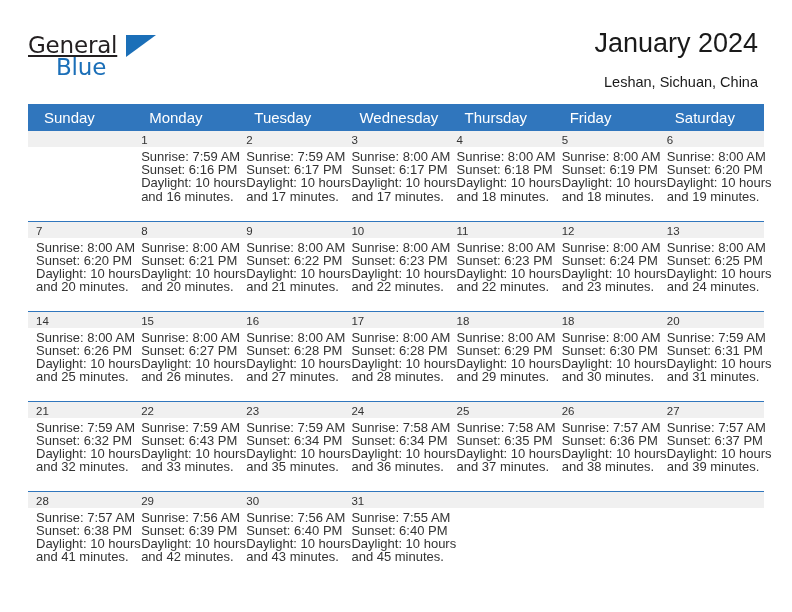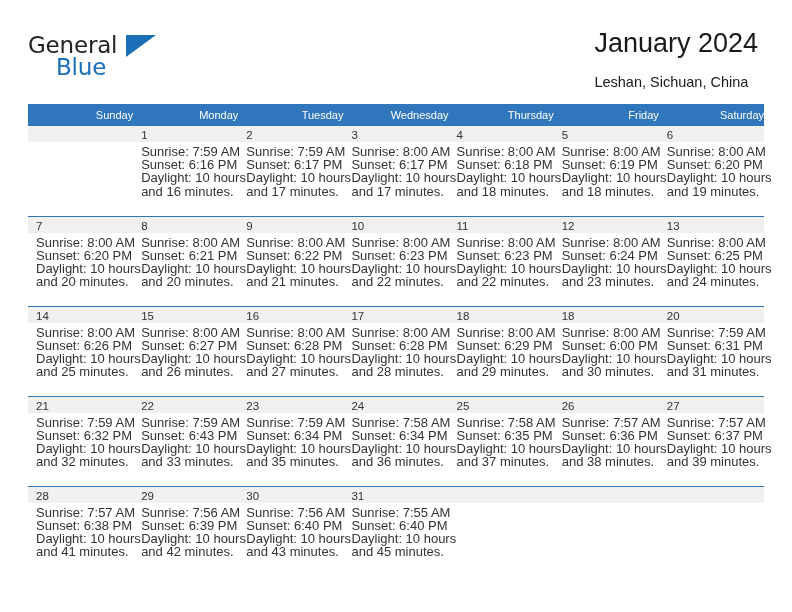--- a/index.html
+++ b/index.html
@@ -38,20 +38,21 @@
   }
   .brand-general {
     position: absolute;
     left: 0;
     top: 0;
     font-size: 23px;
     letter-spacing: -0.2px;
     color: #231f20;
     font-family: "DejaVu Sans", sans-serif;
     font-weight: 400;
+    text-decoration: underline;
   }
   .brand-blue {
     position: absolute;
     left: 28px;
     top: 22px;
     font-size: 23px;
     letter-spacing: -0.2px;
     color: #1b6fb8;
     font-family: "DejaVu Sans", sans-serif;
     font-weight: 400;
@@ -62,20 +63,21 @@
     top: 3px;
     width: 0;
     height: 0;
     border-left: 30px solid #1b6fb8;
     border-bottom: 22px solid transparent;
   }
   .title-block {
     position: absolute;
     right: 0;
     top: 0;
+    text-align: right;
   }
   .cal-title {
     font-size: 27px;
     color: #1a1a1a;
     font-weight: 400;
     line-height: 34px;
     white-space: nowrap;
   }
   .cal-subtitle {
     font-size: 14.5px;
@@ -94,23 +96,23 @@
     width: 736px;
   }
   table.cal {
     width: 736px;
     border-collapse: collapse;
     table-layout: fixed;
   }
   table.cal th {
     background: #3076bd;
     color: #ffffff;
-    font-size: 11px;
+    font-size: 15px;
     font-weight: 400;
-    text-align: right;
+    text-align: left;
     padding: 5px 0 5px 16px;
     height: 21px;
     box-sizing: border-box;
   }
   td.daycell {
     vertical-align: top;
     padding: 0;
     height: 90px;
     border-top: 1px solid #3076bd;
     box-sizing: border-box;
@@ -342,21 +344,21 @@
                 <div>Sunrise: 8:00 AM</div>
                 <div>Sunset: 6:29 PM</div>
                 <div>Daylight: 10 hours</div>
                 <div>and 29 minutes.</div>
               </div>
             </td>
             <td class="daycell">
               <div class="daynum-strip">18</div>
               <div class="cell-body">
                 <div>Sunrise: 8:00 AM</div>
-                <div>Sunset: 6:00 PM</div>
+                <div>Sunset: 6:30 PM</div>
                 <div>Daylight: 10 hours</div>
                 <div>and 30 minutes.</div>
               </div>
             </td>
             <td class="daycell">
               <div class="daynum-strip">20</div>
               <div class="cell-body">
                 <div>Sunrise: 7:59 AM</div>
                 <div>Sunset: 6:31 PM</div>
                 <div>Daylight: 10 hours</div>

